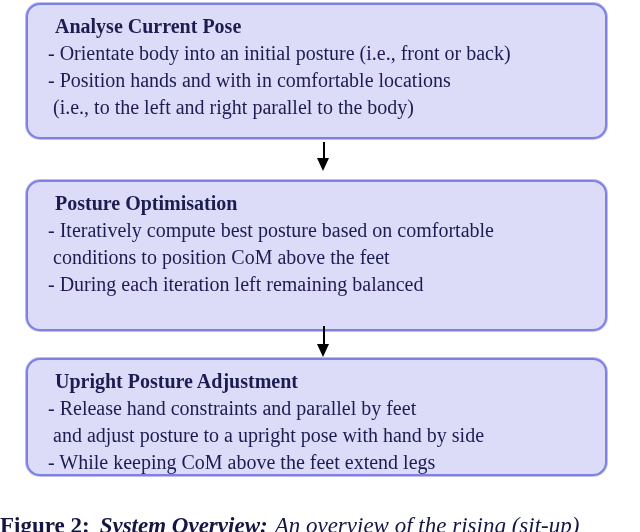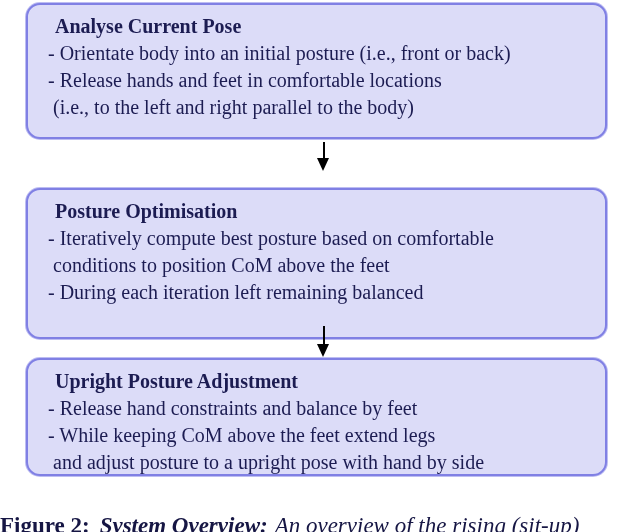--- a/index.html
+++ b/index.html
@@ -23,21 +23,21 @@
     background: #dcdcf8;
     border: 2px solid #8080e4;
     border-radius: 14px;
     box-shadow: 0 0 0 1px #bdbdf2;
     color: #1c1c52;
     padding: 8px 14px 0 20px;
     font-size: 20px;
     line-height: 27px;
   }
   #box-1 { top: 3px;   height: 136px; }
-  #box-2 { top: 188px; height: 151px; }
+  #box-2 { top: 180px; height: 151px; }
   #box-3 { top: 358px; height: 118px; }
   .box-title {
     font-weight: bold;
     margin-left: 7px;
     white-space: nowrap;
   }
   .box-line {
     white-space: nowrap;
   }
   .box-line.cont {
@@ -83,21 +83,21 @@
   .cap-text  { font-style: italic; margin-left: 7px; }
 </style>
 </head>
 <body>
 
 <div id="stage">
 
   <div class="flow-box" id="box-1">
     <div class="box-title">Analyse Current Pose</div>
     <div class="box-line">- Orientate body into an initial posture (i.e., front or back)</div>
-    <div class="box-line">- Release hands and feet in comfortable locations</div>
+    <div class="box-line">- Position hands and with in comfortable locations</div>
     <div class="box-line cont">(i.e., to the left and right parallel to the body)</div>
   </div>
 
   <div class="flow-arrow" id="arrow-1">
     <div class="arrow-shaft"></div>
     <div class="arrow-head"></div>
   </div>
 
   <div class="flow-box" id="box-2">
     <div class="box-title">Posture Optimisation</div>
@@ -106,22 +106,22 @@
     <div class="box-line">- During each iteration left remaining balanced</div>
   </div>
 
   <div class="flow-arrow" id="arrow-2">
     <div class="arrow-shaft"></div>
     <div class="arrow-head"></div>
   </div>
 
   <div class="flow-box" id="box-3">
     <div class="box-title">Upright Posture Adjustment</div>
-    <div class="box-line">- Release hand constraints and balance by feet</div>
+    <div class="box-line">- Release hand constraints and parallel by feet</div>
+    <div class="box-line cont">and adjust posture to a upright pose with hand by side</div>
     <div class="box-line">- While keeping CoM above the feet extend legs</div>
-    <div class="box-line cont">and adjust posture to a upright pose with hand by side</div>
   </div>
 
   <div id="caption">
     <span class="cap-label">Figure 2:</span><span class="cap-title">System Overview:</span><span class="cap-text">An overview of the rising (sit-up)</span>
   </div>
 
 </div>
 
 </body></html>

